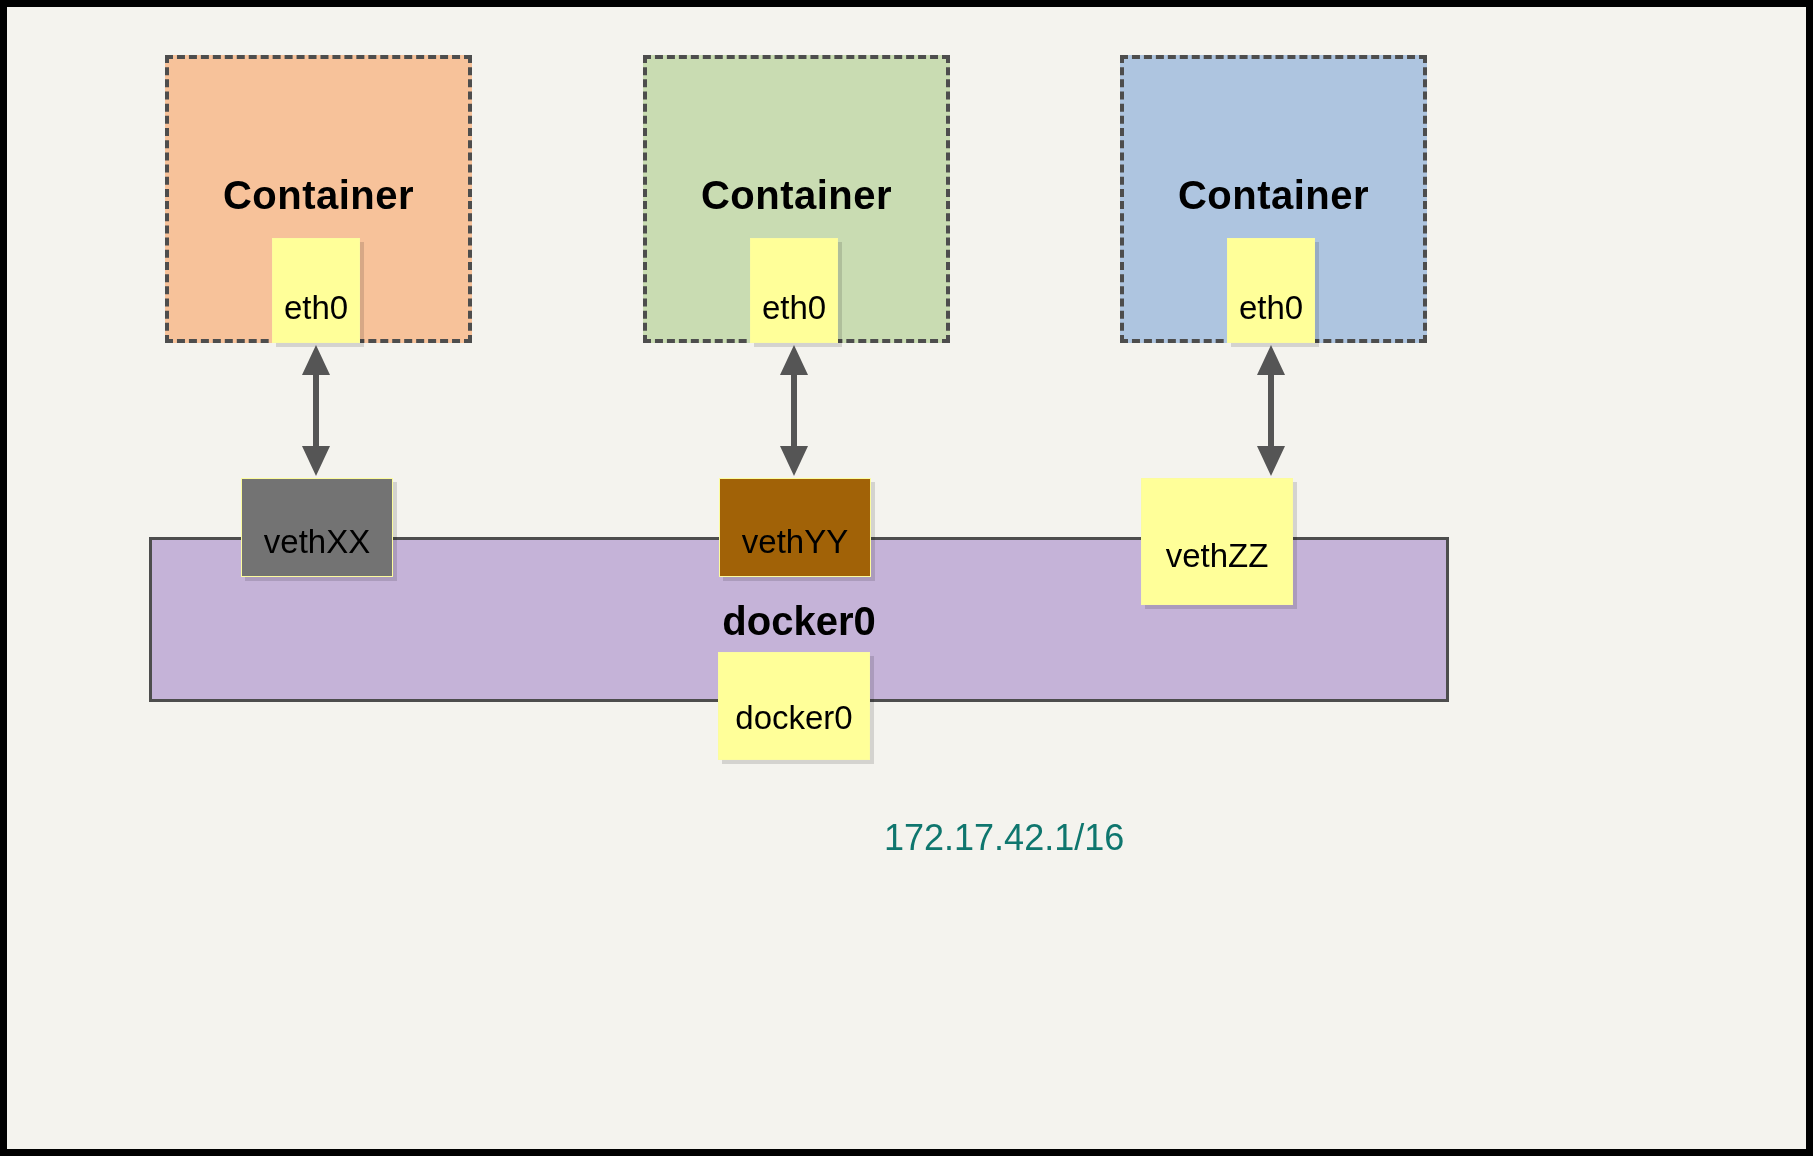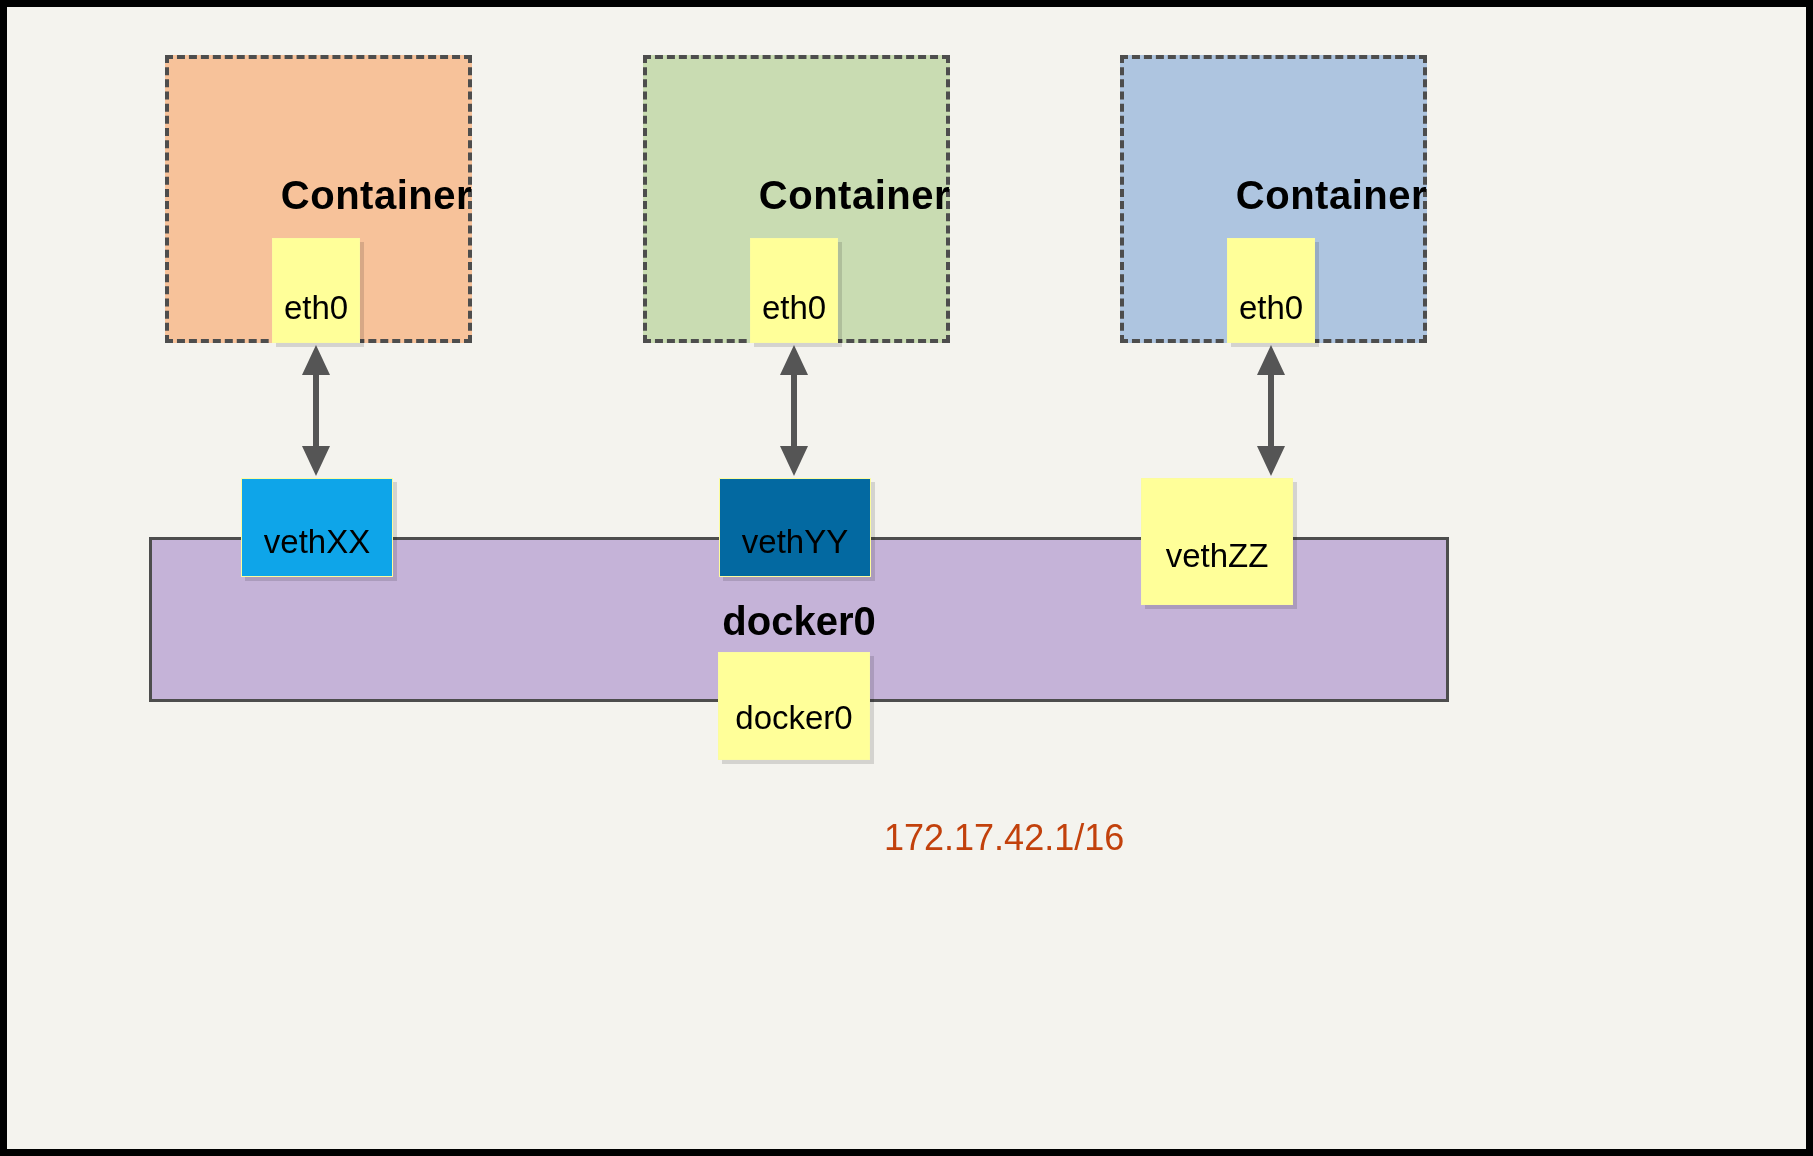--- a/index.html
+++ b/index.html
@@ -24,21 +24,21 @@
   
   .container-box {
     position: absolute;
     box-sizing: border-box;
     border: 4px dashed #4d4d4d;
   }
   .container-title {
     position: absolute;
     left: 0;
     right: 0;
-    text-align: right;
+    text-align: center;
     font-weight: bold;
     font-size: 40px;
     color: #000000;
     letter-spacing: 0.5px;
   }
 
   
   .note {
     position: absolute;
     box-sizing: border-box;
@@ -70,21 +70,21 @@
     text-align: center;
     font-weight: bold;
     font-size: 40px;
     color: #000000;
   }
 
   
   #ip-label {
     position: absolute;
     font-size: 36px;
-    color: #c2410c;
+    color: #0f766e;
     white-space: nowrap;
   }
 
   
   #host-os-label {
     position: absolute;
     left: 0;
     right: 0;
     text-align: center;
     font-size: 82px;
@@ -137,24 +137,24 @@
         <polygon points="22,131 8,101 36,101" fill="#555555"></polygon>
       </svg>
       <svg class="arrow-svg" width="44" height="131" style="left: 1242px; top: 338px;">
         <line x1="22" y1="24" x2="22" y2="107" stroke="#555555" stroke-width="6"></line>
         <polygon points="22,0 8,30 36,30" fill="#555555"></polygon>
         <polygon points="22,131 8,101 36,101" fill="#555555"></polygon>
       </svg>
     </div>
 
   <div id="veths-layer" style="position: relative; z-index: 5;">
-      <div class="note" style="left: 234px; top: 471px; width: 152px; height: 99px; padding-top: 28px; background: #0ea5e9;">
+      <div class="note" style="left: 234px; top: 471px; width: 152px; height: 99px; padding-top: 28px; background: #737373;">
         <span>vethXX</span>
       </div>
-      <div class="note" style="left: 712px; top: 471px; width: 152px; height: 99px; padding-top: 28px; background: #0369a1;">
+      <div class="note" style="left: 712px; top: 471px; width: 152px; height: 99px; padding-top: 28px; background: #a16207;">
         <span>vethYY</span>
       </div>
       <div class="note" style="left: 1134px; top: 471px; width: 152px; height: 127px; padding-top: 28px; background: rgb(255, 255, 153);">
         <span>vethZZ</span>
       </div>
     </div>
 
   <div class="note" id="docker0-port" style="left: 711px; top: 645px; width: 152px; height: 108px; padding-top: 22px; background: rgb(255, 255, 153); z-index: 6;">
     <span>docker0</span>
   </div>

